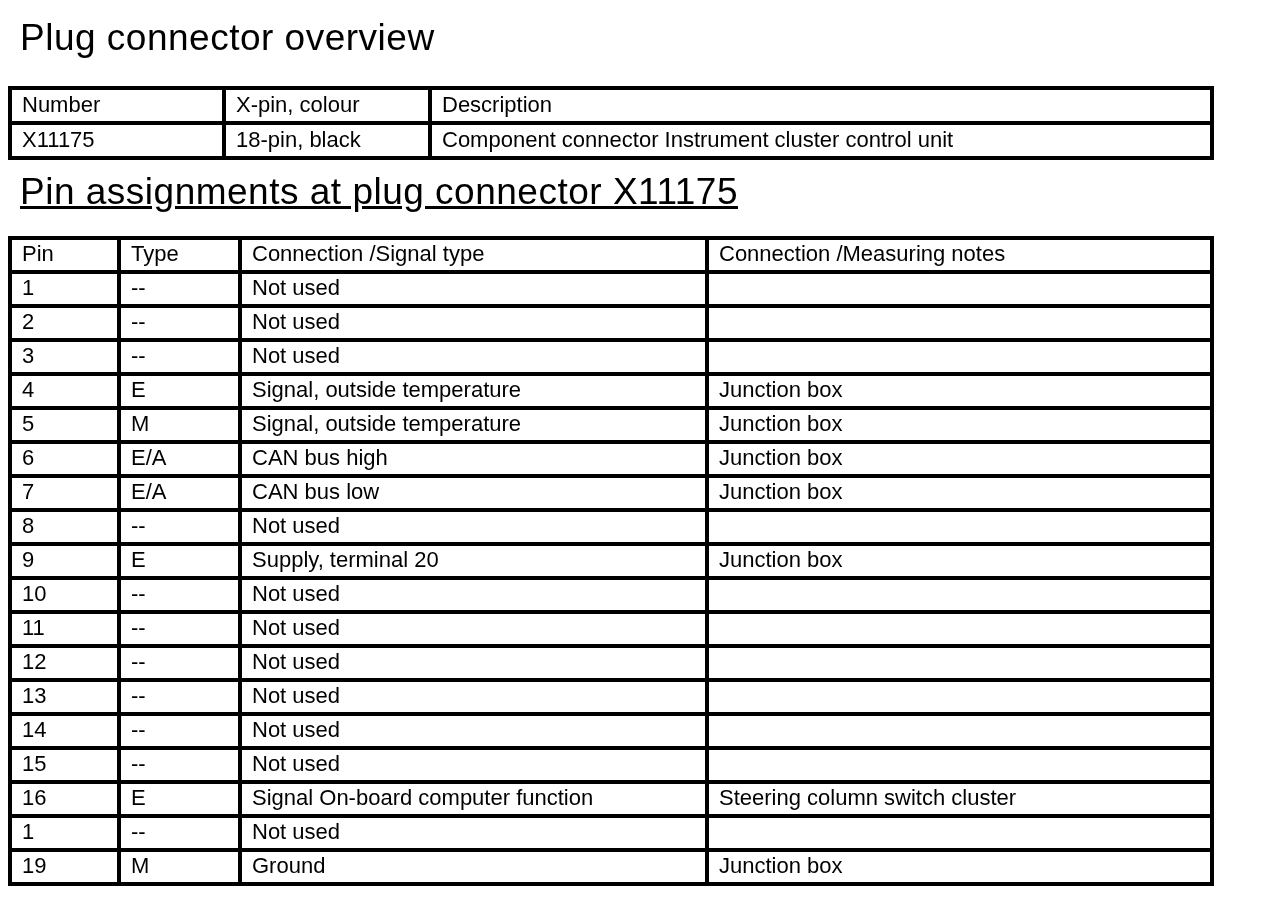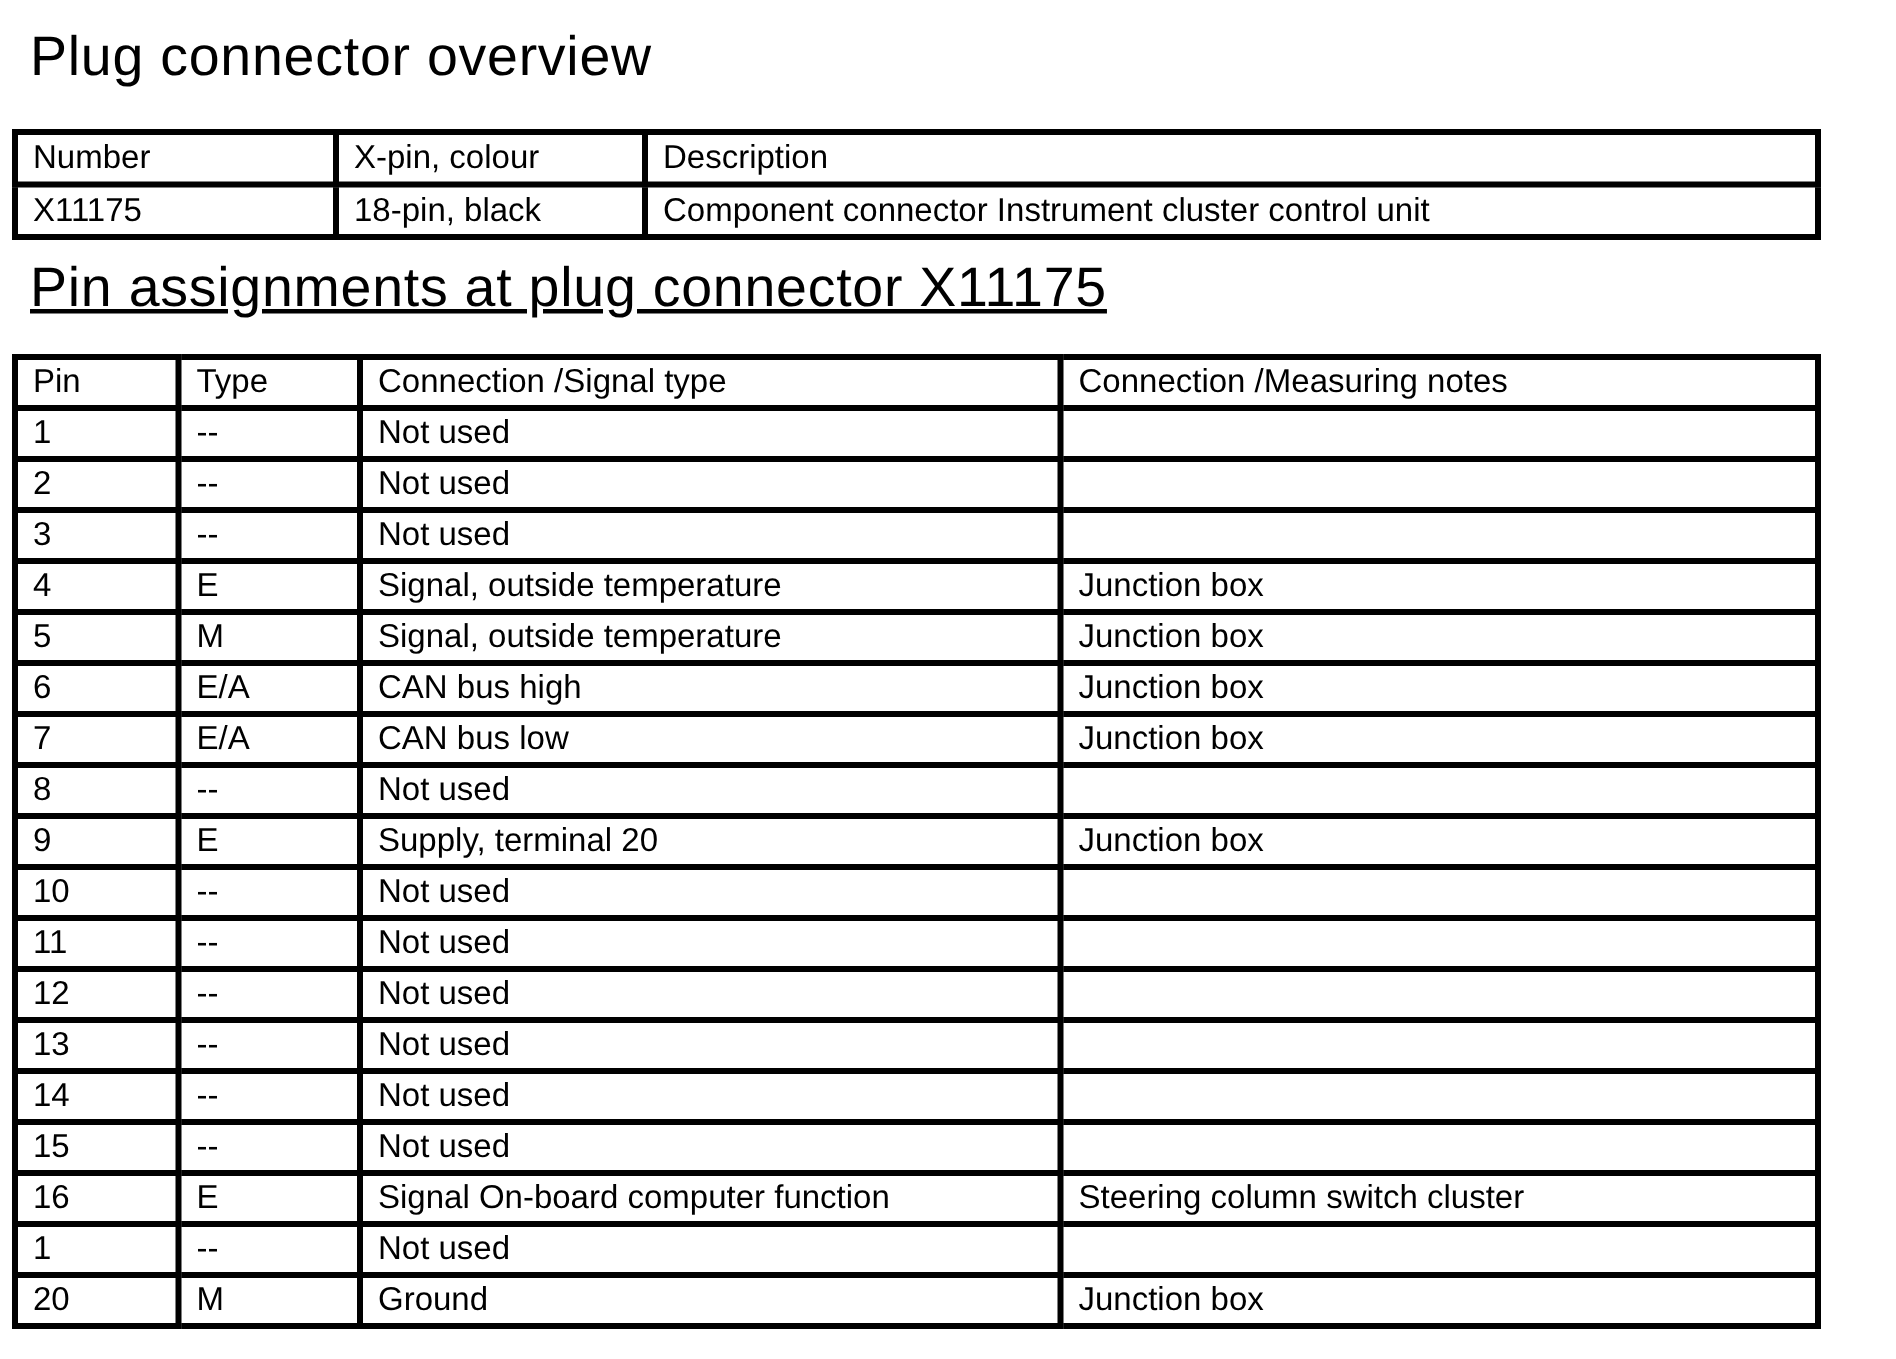--- a/index.html
+++ b/index.html
@@ -190,21 +190,21 @@
       <td>Signal On-board computer function</td>
       <td>Steering column switch cluster</td>
     </tr>
     <tr>
       <td>1</td>
       <td>--</td>
       <td>Not used</td>
       <td></td>
     </tr>
     <tr>
-      <td>20</td>
+      <td>19</td>
       <td>M</td>
       <td>Ground</td>
       <td>Junction box</td>
     </tr>
   </tbody>
     </table>
 
 </div>
 
 </body></html>

